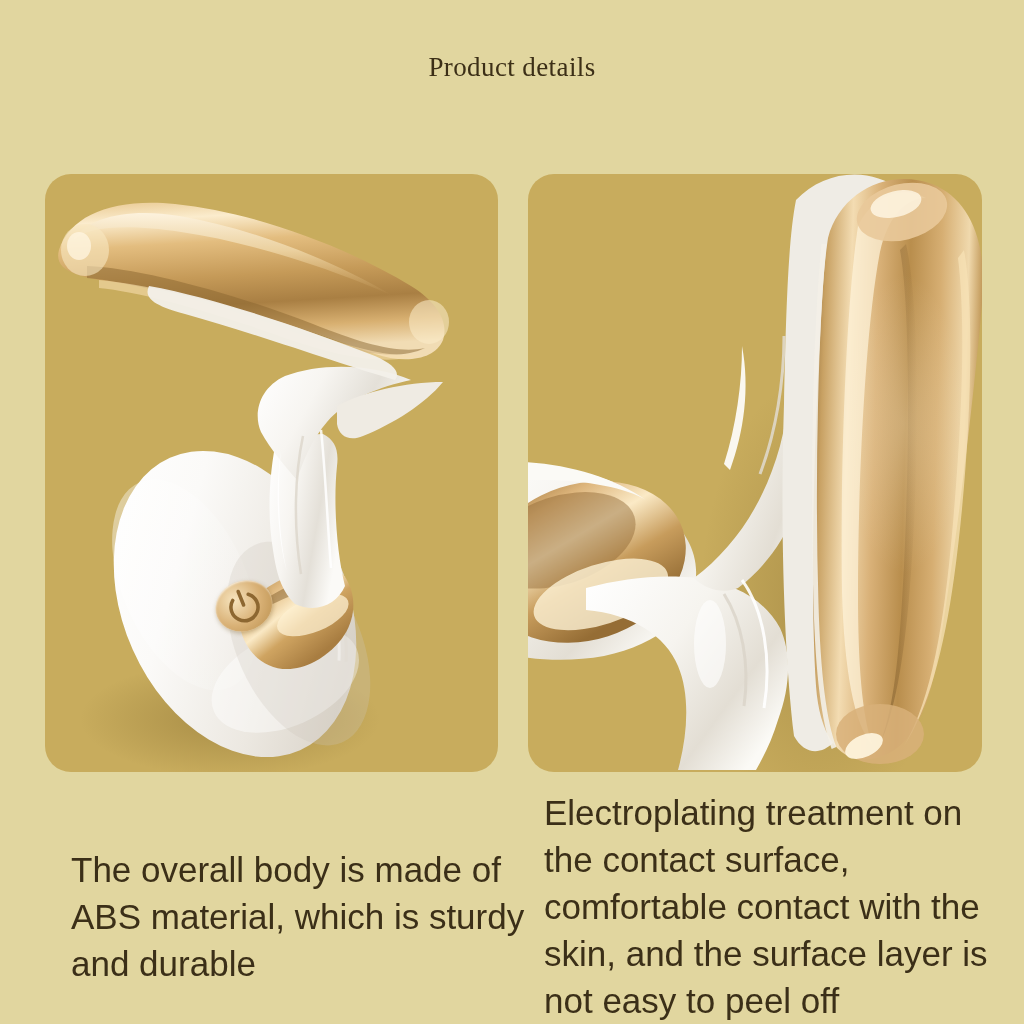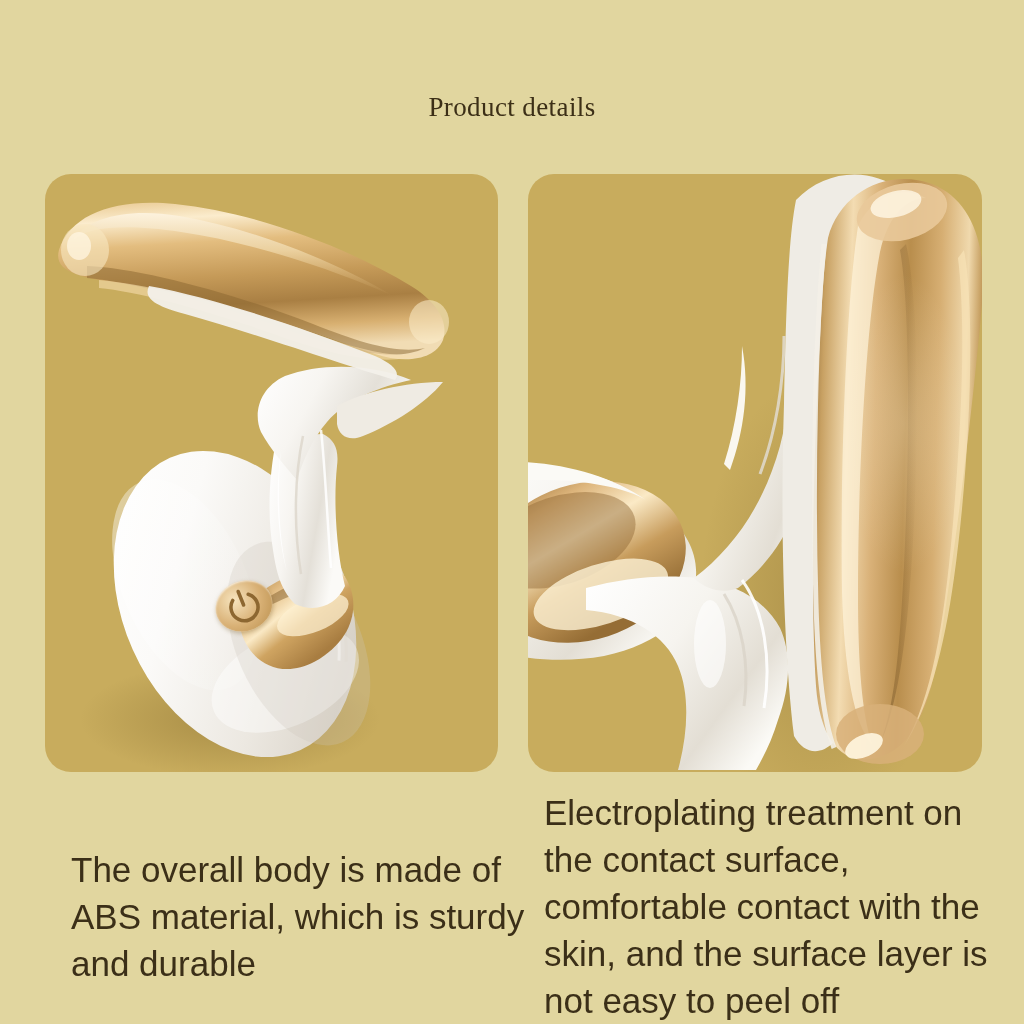--- a/index.html
+++ b/index.html
@@ -26,21 +26,20 @@
   .page-title {
     position: absolute;
     left: 0;
     top: 52px;
     width: 1024px;
     text-align: center;
     font-family: "Liberation Serif", serif;
     font-size: 27px;
     letter-spacing: 0.4px;
     color: #3c2f17;
-    margin-top: 40px;
   }
 
   
   .panel {
     position: absolute;
     top: 174px;
     height: 598px;
     background: #c8ac5d;
     border-radius: 26px;
     overflow: hidden;

